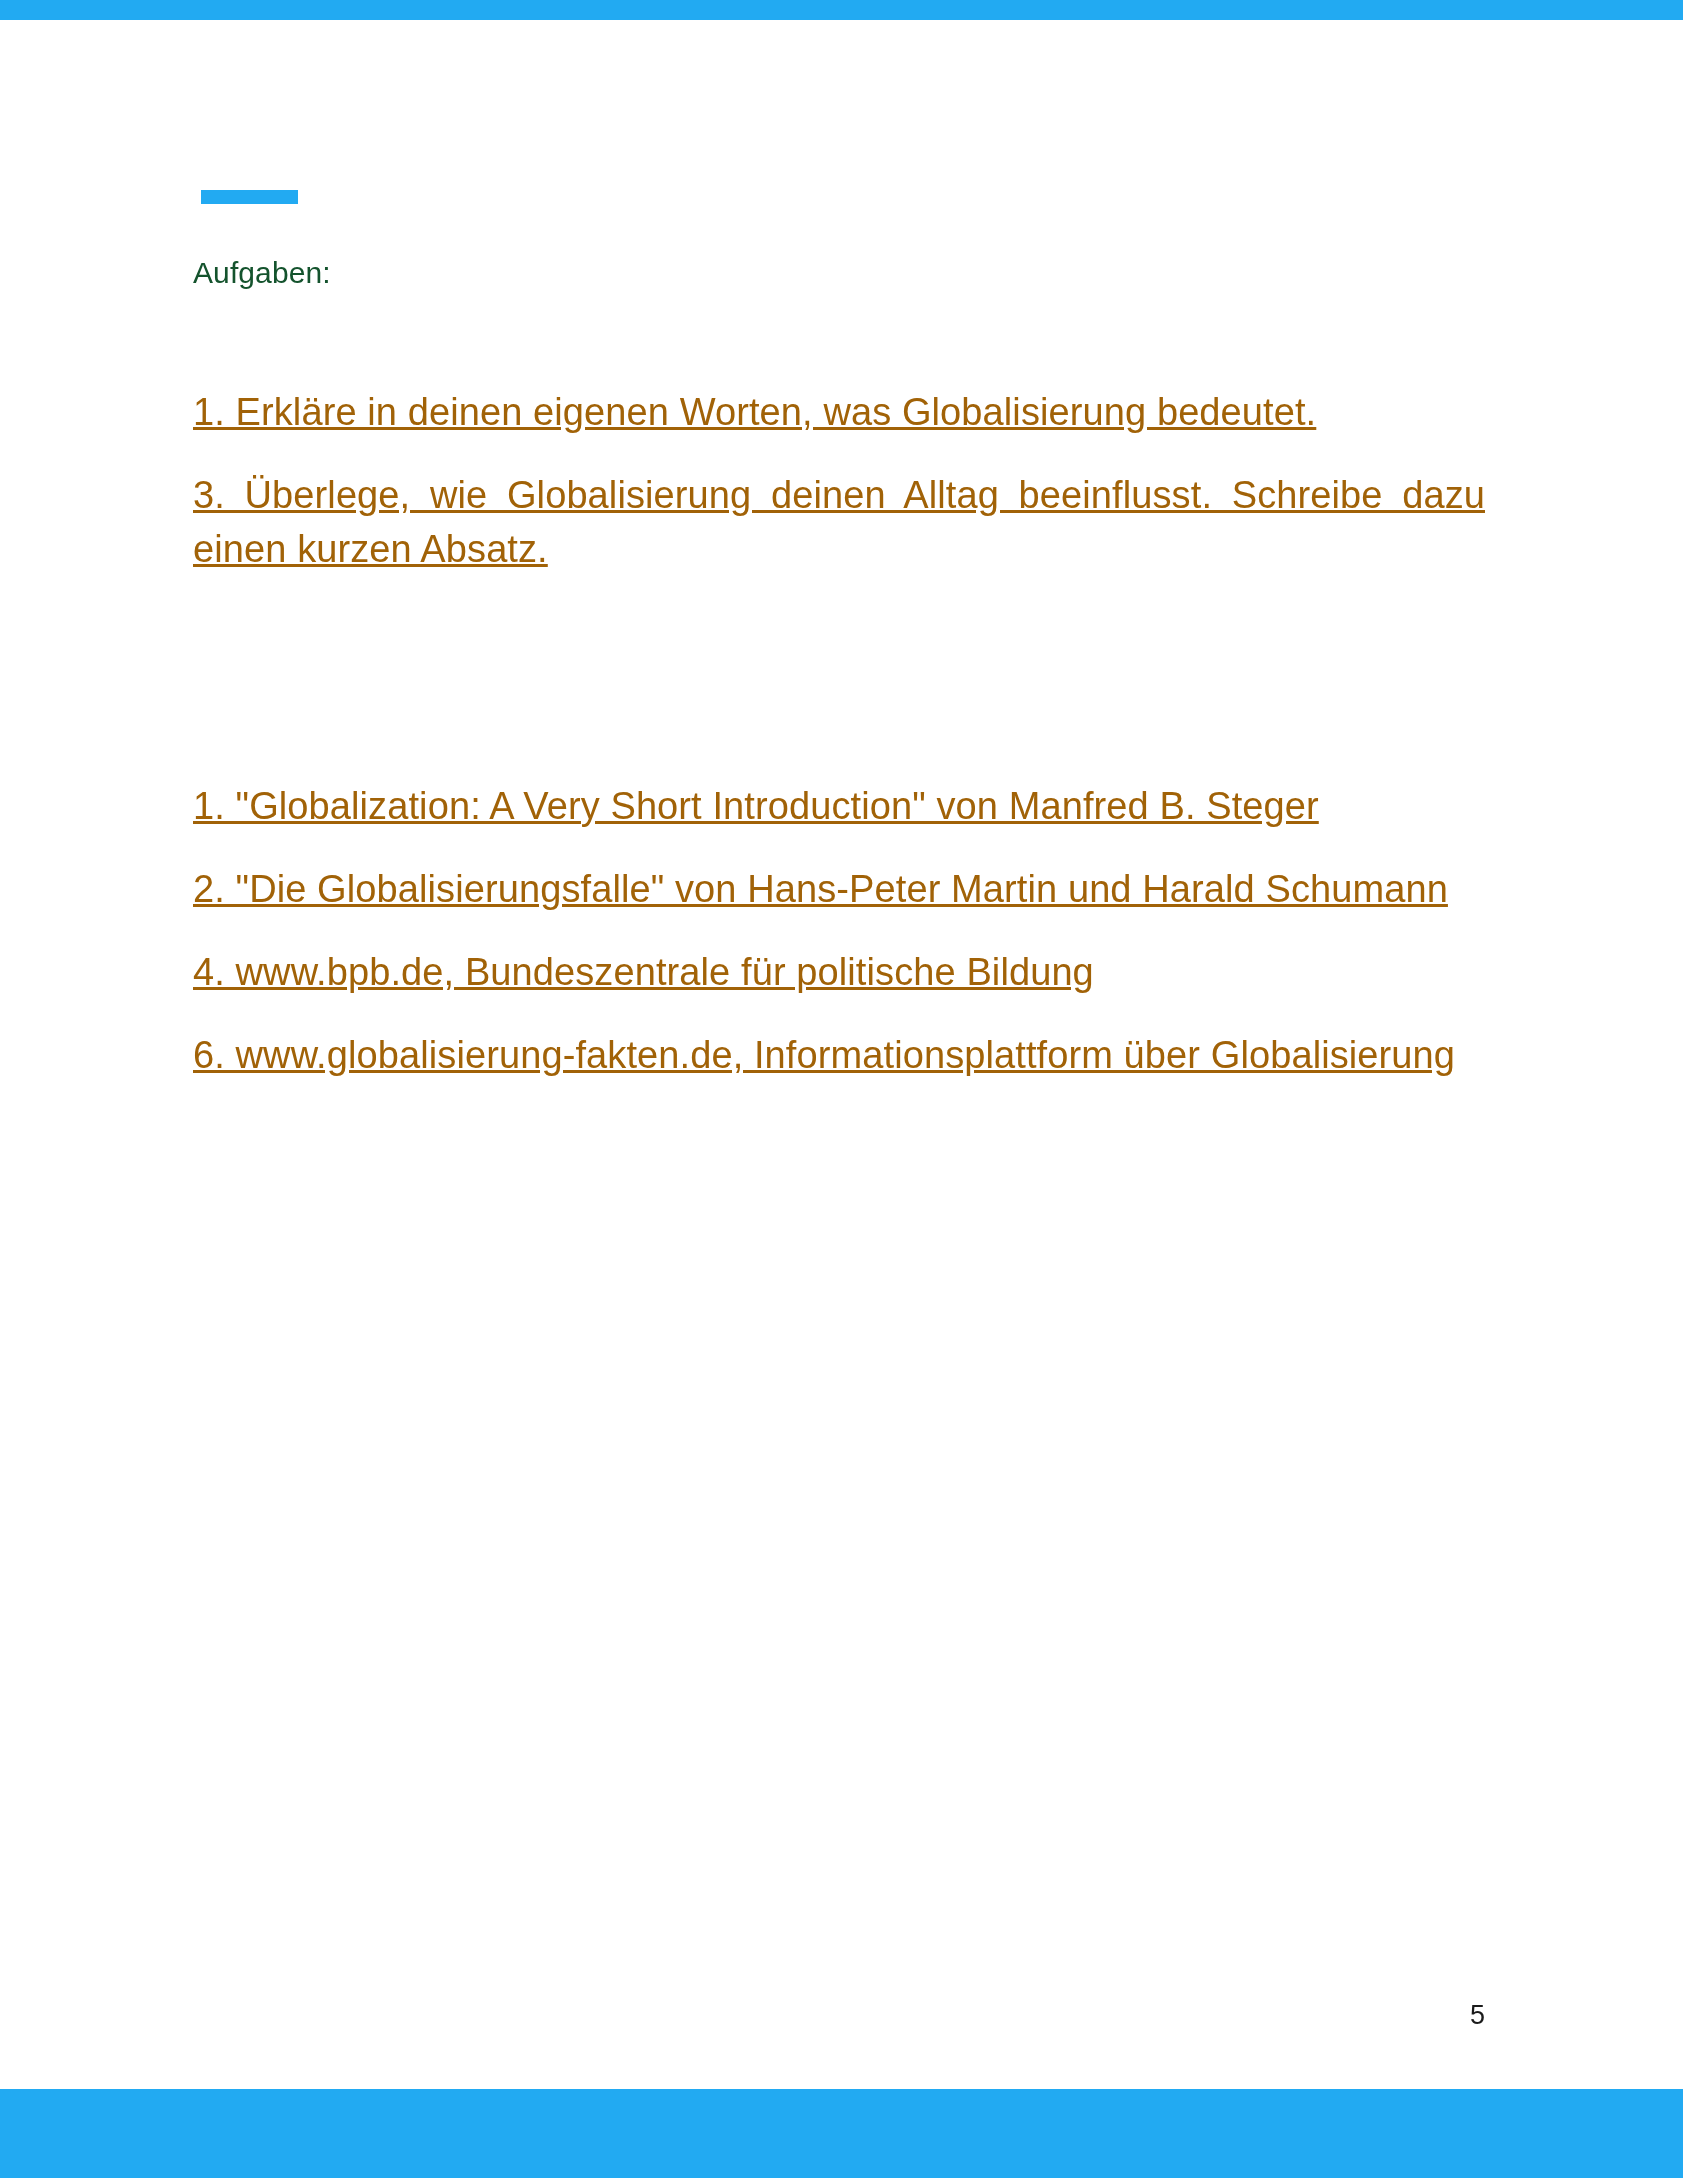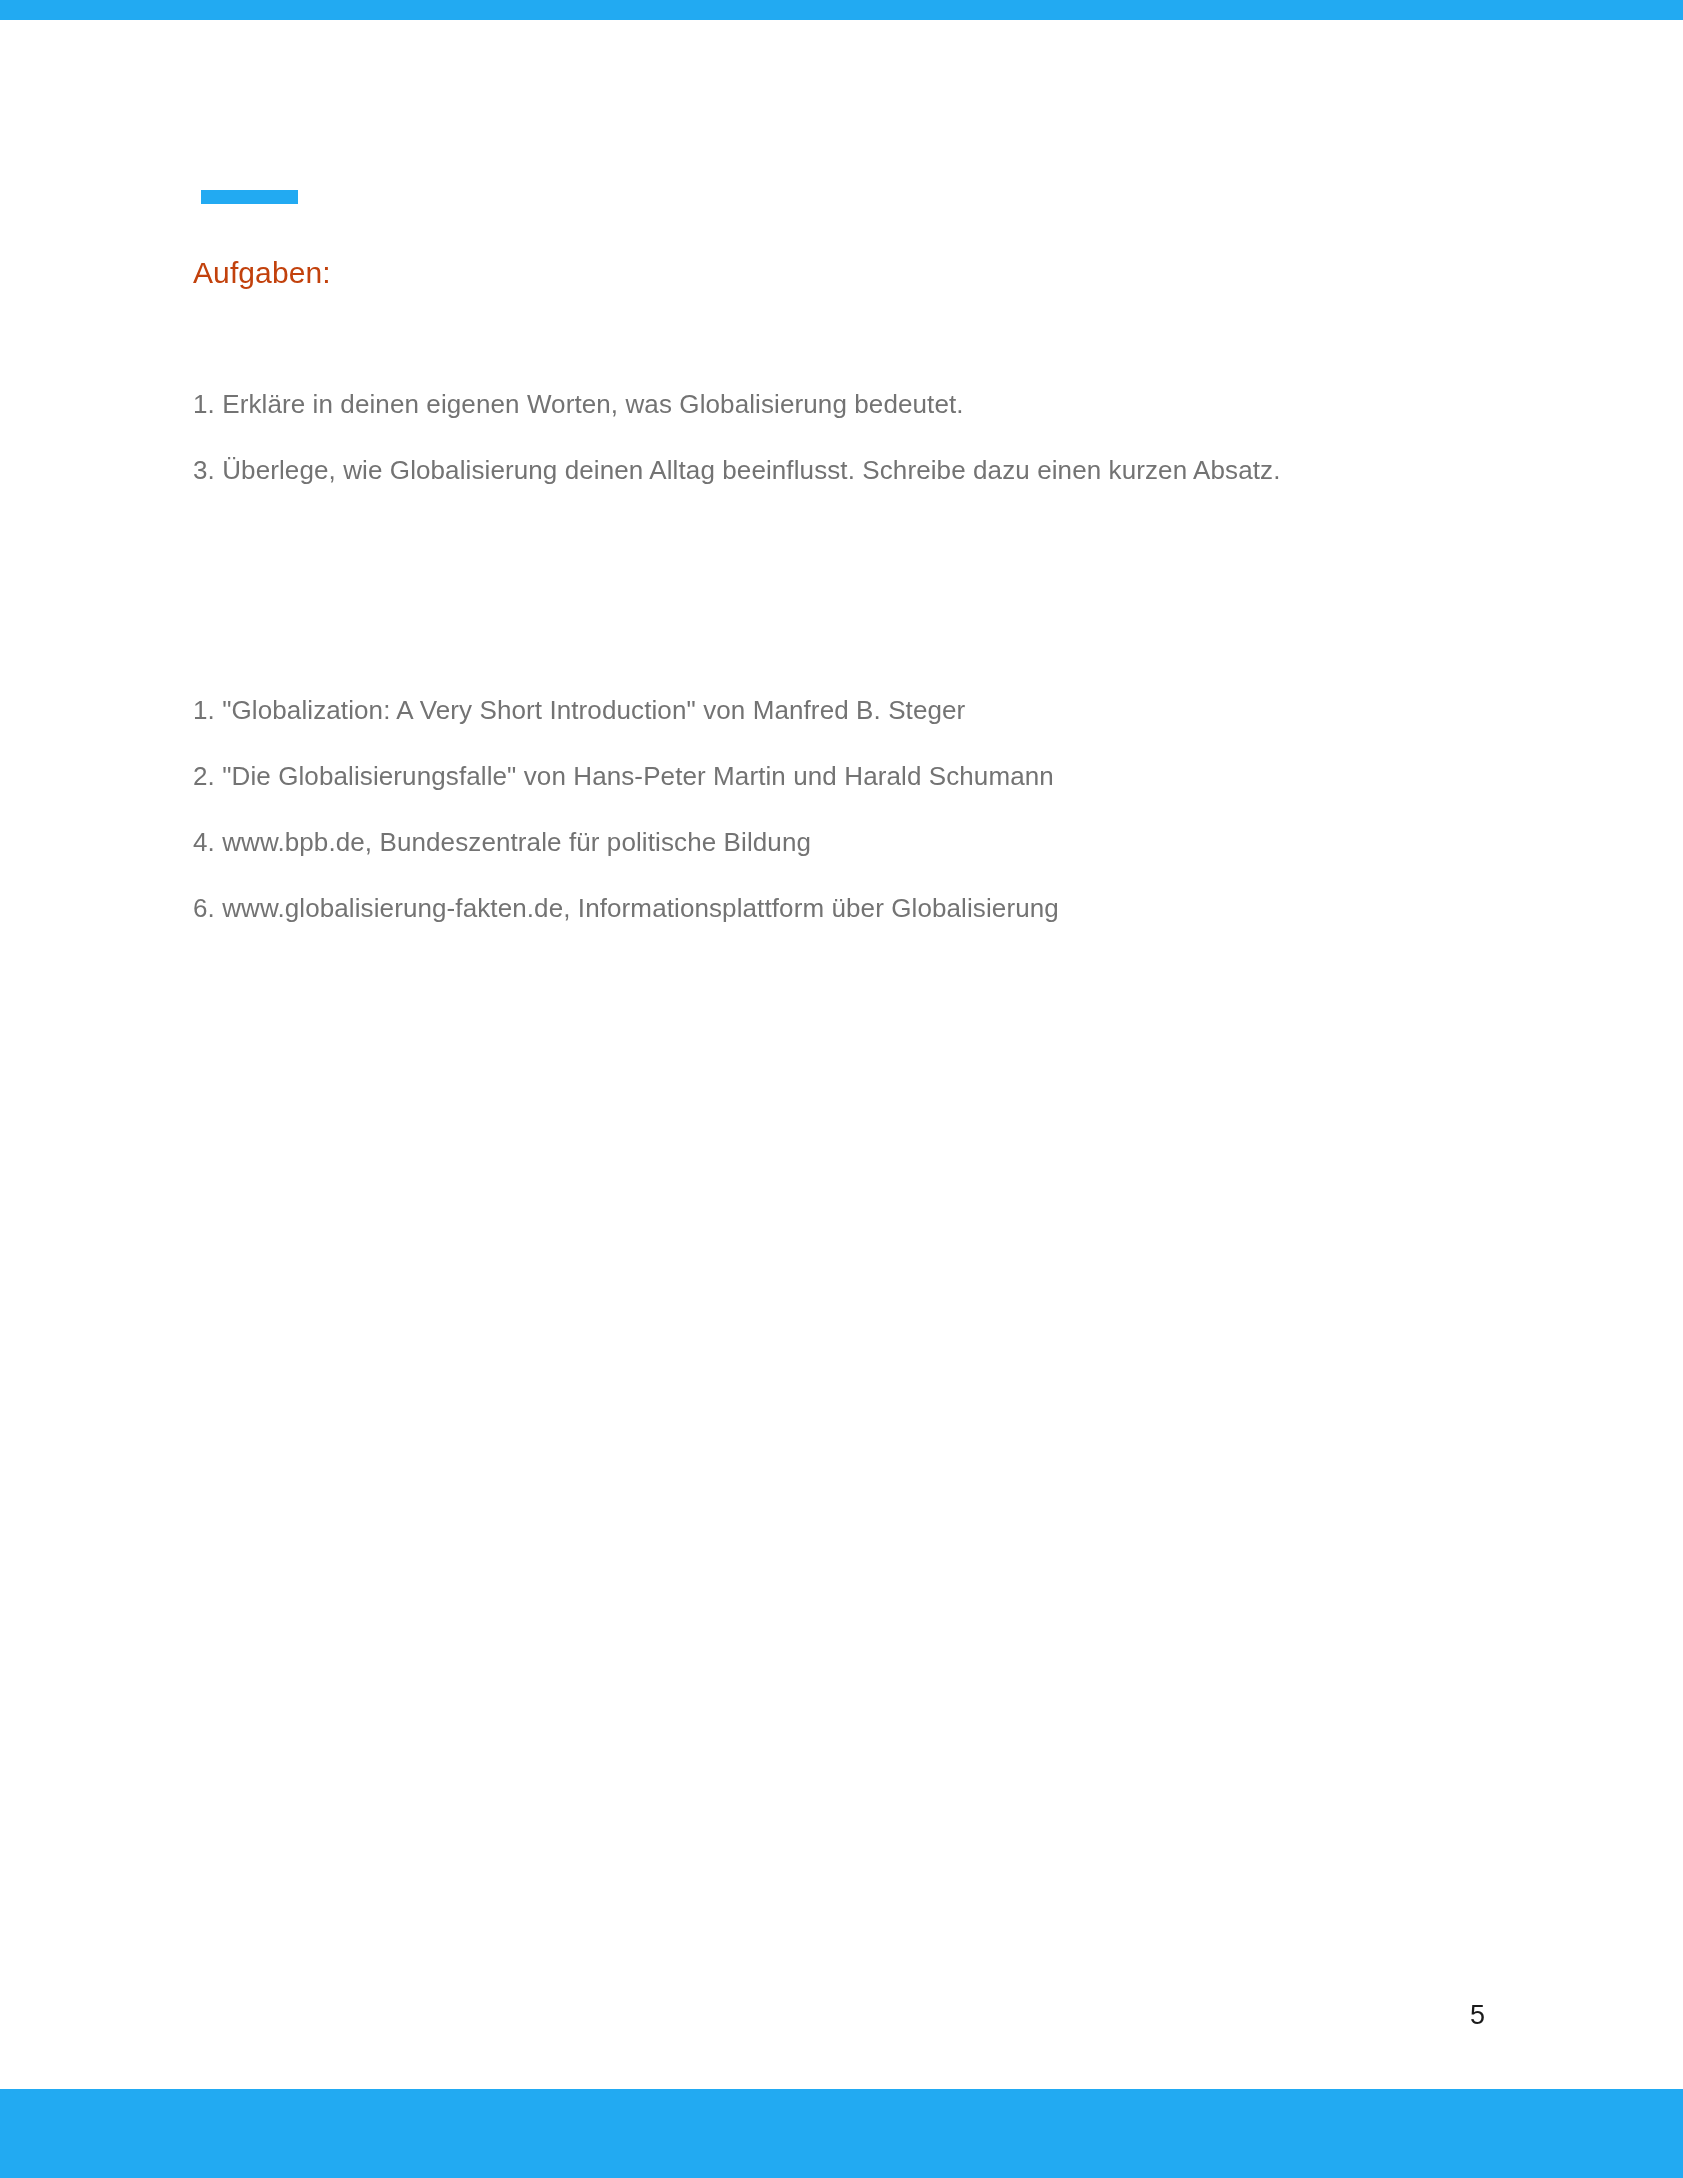--- a/index.html
+++ b/index.html
@@ -56,47 +56,48 @@
   .content {
     position: absolute;
     left: 193px;
     top: 252px;
     width: 1292px;
   }
 
   .section-heading {
     font-size: 30px;
     line-height: 1.4;
-    color: #c2410c;
+    color: #14532d;
     font-weight: 400;
     letter-spacing: 0.1px;
   }
 
   .heading-gap-after {
     height: 92px;
   }
 
   .heading-gap-before {
     height: 111px;
   }
 
   .task-list,
   .source-list {
     list-style: none;
   }
 
   .doc-line {
-    font-size: 26px;
+    font-size: 38px;
     line-height: 1.42;
-    color: #737373;
+    color: #a16207;
     font-weight: 400;
     letter-spacing: 0.1px;
     margin-bottom: 29px;
     text-align: justify;
     text-justify: inter-word;
+    text-decoration: underline;
   }
 
   .doc-line:last-child {
     margin-bottom: 0;
   }
 
   .doc-line.no-justify {
     text-align: left;
   }
 

